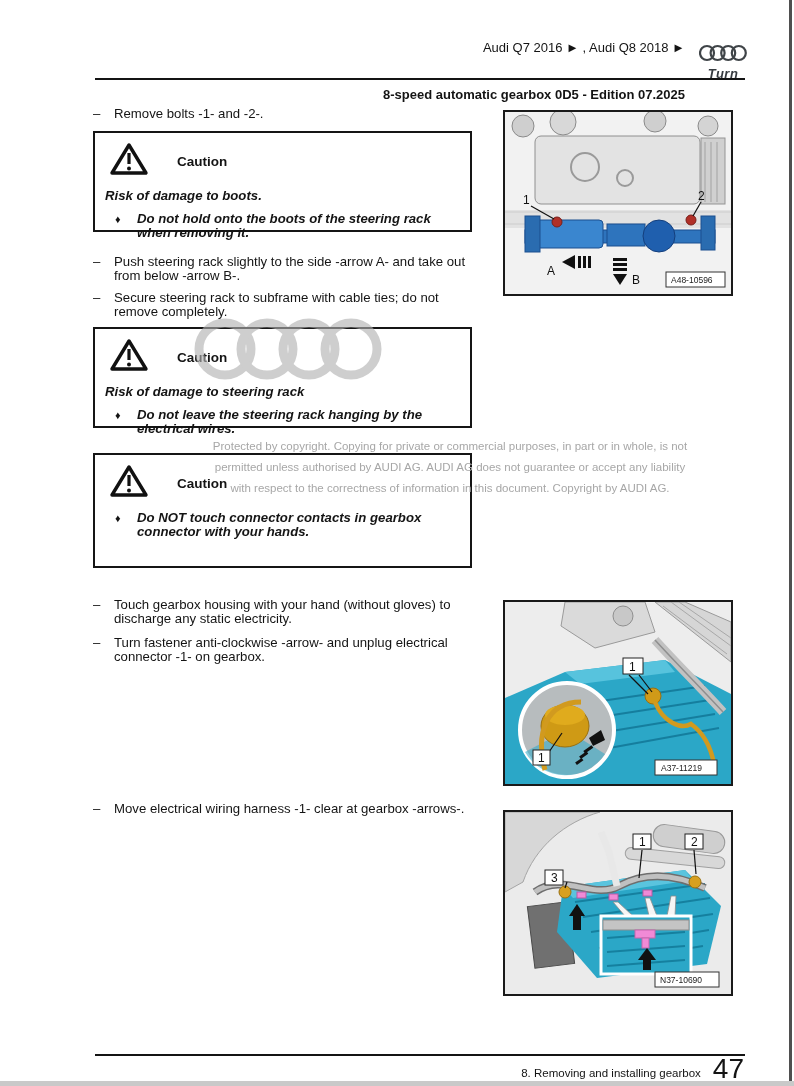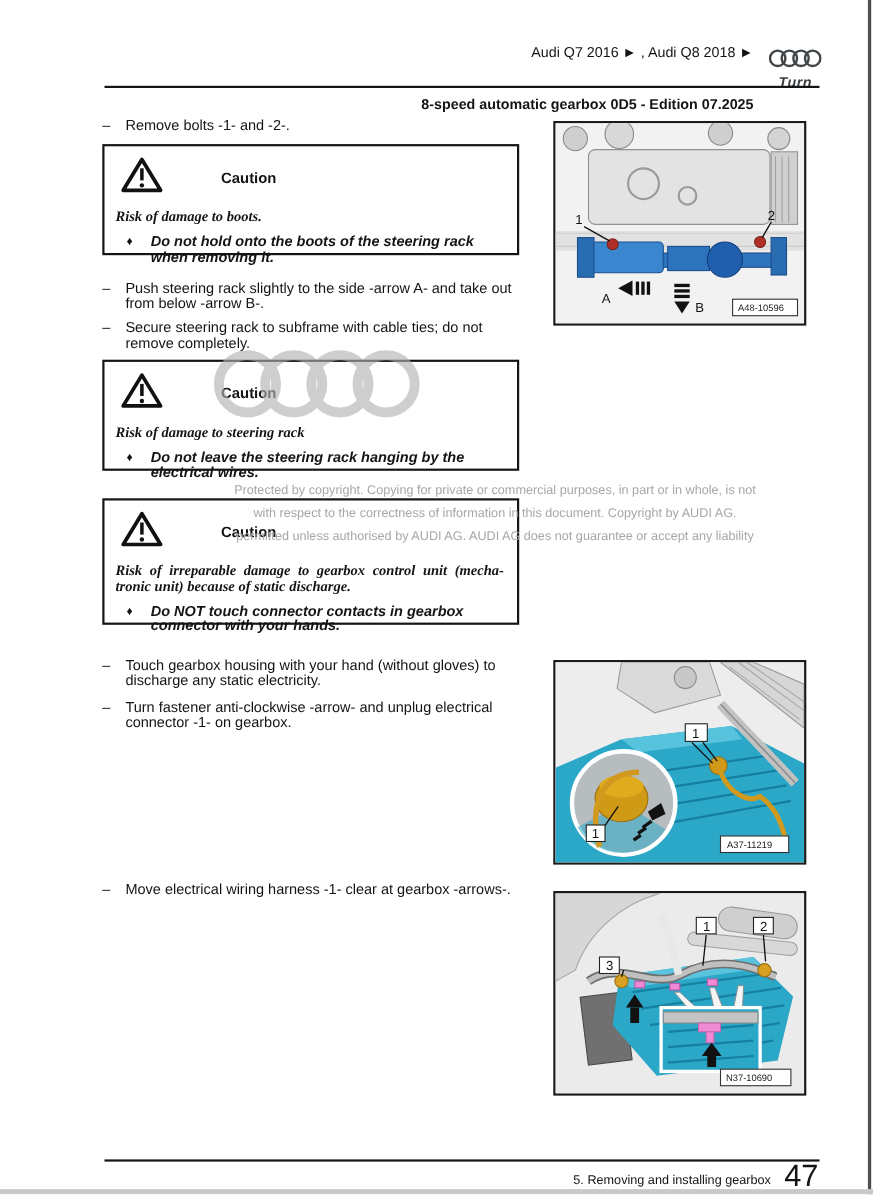--- a/index.html
+++ b/index.html
@@ -14,23 +14,23 @@
   .hdr-rule{position:absolute;left:95px;top:78px;width:650px;height:2px;background:#141414;}
 
   
   .step{position:absolute;left:93px;width:380px;display:flex;font-size:13.2px;line-height:13.8px;}
   .step .marker{width:21px;flex:none;}
   .s0{top:107px;} .s1{top:255px;} .s2{top:291px;} .s3{top:598px;} .s4{top:636px;} .s5{top:802px;}
 
   
   .caution{position:absolute;left:93px;width:375px;border:2px solid #151515;background:transparent;}
   .c1{top:131px;height:97px;} .c2{top:327px;height:97px;} .c3{top:453px;height:111px;}
-  .caution-head{display:flex;align-items:center;padding:9px 0 0 14px;gap:24px;}
+  .caution-head{display:flex;align-items:center;padding:9px 0 0 14px;}
   .caution-title{font-weight:bold;font-size:13.5px;margin-left:28px;}
-  .caution-lead{padding:9px 12px 0 10px;font-style:italic;font-weight:bold;font-size:13.2px;line-height:13.8px;font-family:Liberation Serif, serif;}
+  .caution-lead{padding:9px 12px 0 10px;font-style:italic;font-weight:bold;font-size:13.2px;line-height:13.8px;}
   .caution-lead.justify{text-align:justify;}
   .caution-bullet{display:flex;padding:9px 12px 0 20px;font-style:italic;font-weight:bold;font-size:13.2px;line-height:13.8px;}
   .caution-bullet .bmark{width:22px;flex:none;font-size:11px;padding-top:1px;}
 
   
   .wm-rings{position:absolute;left:192px;top:314px;z-index:6;opacity:.62;pointer-events:none;}
   .wm-text{position:absolute;left:150px;top:404px;width:600px;text-align:center;z-index:6;
            font-size:11.5px;line-height:21px;color:#a7a7a7;pointer-events:none;margin-top:32px;}
 
   
@@ -137,41 +137,40 @@
     <div class="caution-head">
       <span>
         <svg width="40" height="34" viewBox="0 0 40 34">
           <path d="M20 3 L37 31 L3 31 Z" fill="none" stroke="#111" stroke-width="3.4" stroke-linejoin="round"></path>
           <rect x="18.4" y="11" width="3.2" height="11" fill="#111"></rect>
           <circle cx="20" cy="26.5" r="2" fill="#111"></circle>
         </svg>
       </span>
       <span class="caution-title">Caution</span>
     </div>
-    <div class="caution-lead justify">Risk of irreparable damage to gearbox control unit (mecha-tronic unit) because of static discharge.</div>
     <div class="caution-bullet">
       <span class="bmark">♦</span>
       <span>Do NOT touch connector contacts in gearbox connector with your hands.</span>
     </div>
   </div>
 
   <div class="wm-rings">
     <svg width="190" height="70" viewBox="0 0 190 70">
       <g fill="none" stroke="#b1b1b1" stroke-width="9">
         <circle cx="33" cy="35" r="26"></circle>
           <circle cx="75" cy="35" r="26"></circle>
         <circle cx="117" cy="35" r="26"></circle>
           <circle cx="159" cy="35" r="26"></circle>
       </g>
     </svg>
   </div>
   <div class="wm-text">
     <div>Protected by copyright. Copying for private or commercial purposes, in part or in whole, is not</div>
+    <div>permitted unless authorised by AUDI AG. AUDI AG does not guarantee or accept any liability</div>
     <div>with respect to the correctness of information in this document. Copyright by AUDI AG.</div>
-    <div>permitted unless authorised by AUDI AG. AUDI AG does not guarantee or accept any liability</div>
   </div>
 
   <div class="figure f1">
     <svg width="226" height="182" viewBox="0 0 226 182">
       <rect x="0" y="0" width="226" height="182" fill="#f2f2f2"></rect>
       <circle cx="18" cy="14" r="11" fill="#cfcfcf" stroke="#8a8a8a"></circle>
       <circle cx="58" cy="10" r="13" fill="#d8d8d8" stroke="#8a8a8a"></circle>
       <circle cx="150" cy="9" r="11" fill="#cfcfcf" stroke="#8a8a8a"></circle>
       <circle cx="203" cy="14" r="10" fill="#d4d4d4" stroke="#8a8a8a"></circle>
       <rect x="30" y="24" width="165" height="68" rx="6" fill="#e3e3e3" stroke="#909090"></rect>
@@ -294,20 +293,20 @@
         <polygon points="133,148 151,148 142,136" fill="#111"></polygon>
         <rect x="138" y="148" width="8" height="10" fill="#111"></rect>
       </g>
       <rect x="150" y="160" width="64" height="15" fill="#ffffff" stroke="#333"></rect>
       <text x="155" y="171" class="fig-label">N37-10690</text>
     </svg>
   </div>
 
   <div class="ftr-rule"></div>
   <div class="footer">
-    <span class="ftr-section">5. Removing and installing gearbox</span>
+    <span class="ftr-section">8. Removing and installing gearbox</span>
     <span class="ftr-page">47</span>
   </div>
 
   <div class="edge-right"></div>
   <div class="edge-bottom"></div>
 
 </div>
 
 </body></html>

